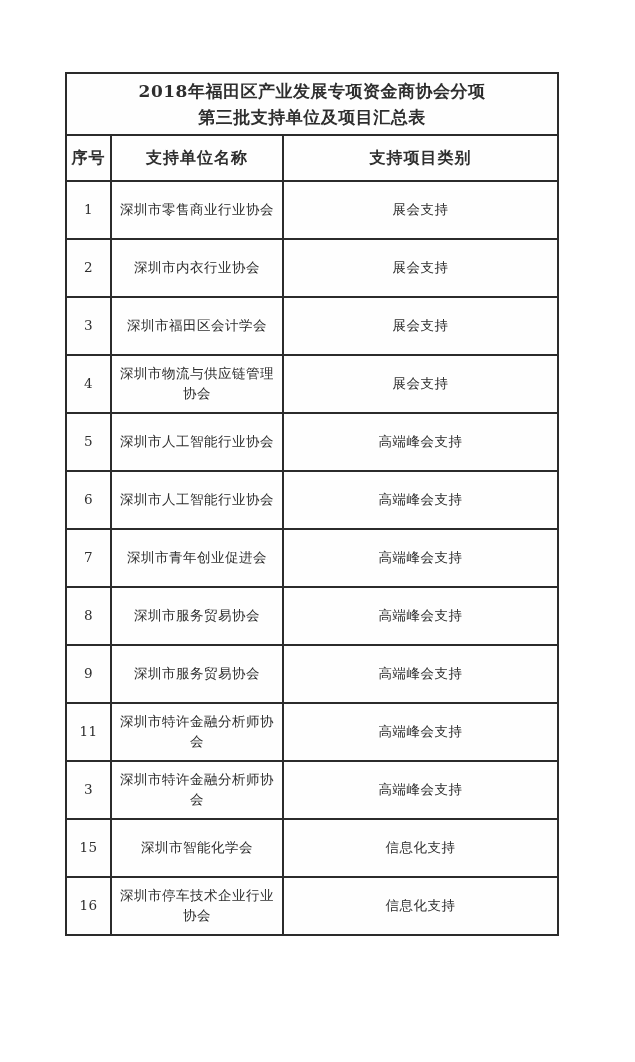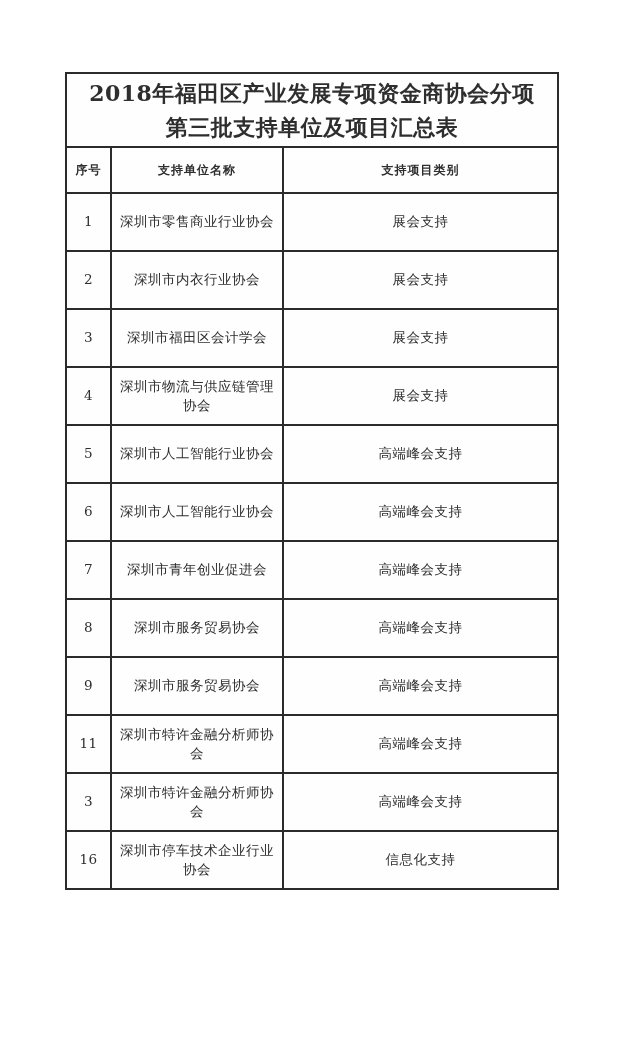--- a/index.html
+++ b/index.html
@@ -31,28 +31,28 @@
   }
   table.summary td, table.summary th {
     border: 2px solid #2b2b2b;
     text-align: center;
     vertical-align: middle;
     overflow: hidden;
   }
   .title-cell {
     height: 56px;
     font-weight: bold;
-    font-size: 22px;
+    font-size: 17px;
     line-height: 1.55;
     padding: 2px 8px;
     letter-spacing: 0.5px;
   }
   .header-row th {
     height: 40px;
-    font-size: 12px;
+    font-size: 16px;
     font-weight: 600;
     letter-spacing: 1px;
     padding: 2px 4px;
   }
   .data-row td {
     height: 52px;
     font-size: 13.5px;
     line-height: 1.45;
     padding: 2px 5px;
     letter-spacing: 0.5px;
@@ -135,19 +135,24 @@
           <td>11</td>
           <td>深圳市特许金融分析师协会</td>
           <td>高端峰会支持</td>
         </tr>
         <tr class="data-row">
           <td>3</td>
           <td>深圳市特许金融分析师协会</td>
           <td>高端峰会支持</td>
         </tr>
         <tr class="data-row">
+          <td>15</td>
+          <td>深圳市智能化学会</td>
+          <td>信息化支持</td>
+        </tr>
+        <tr class="data-row">
           <td>16</td>
           <td>深圳市停车技术企业行业协会</td>
           <td>信息化支持</td>
         </tr>
       </tbody>
   </table>
 </div>
 
 </body></html>

